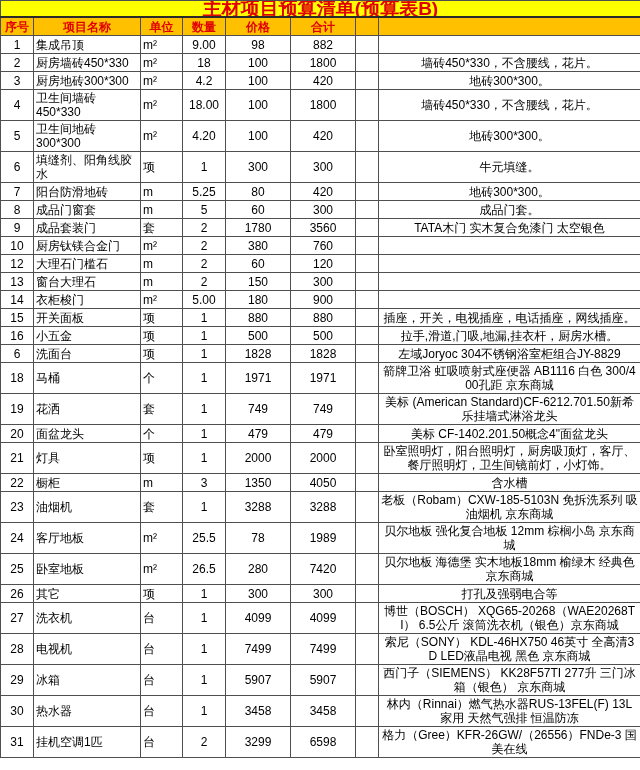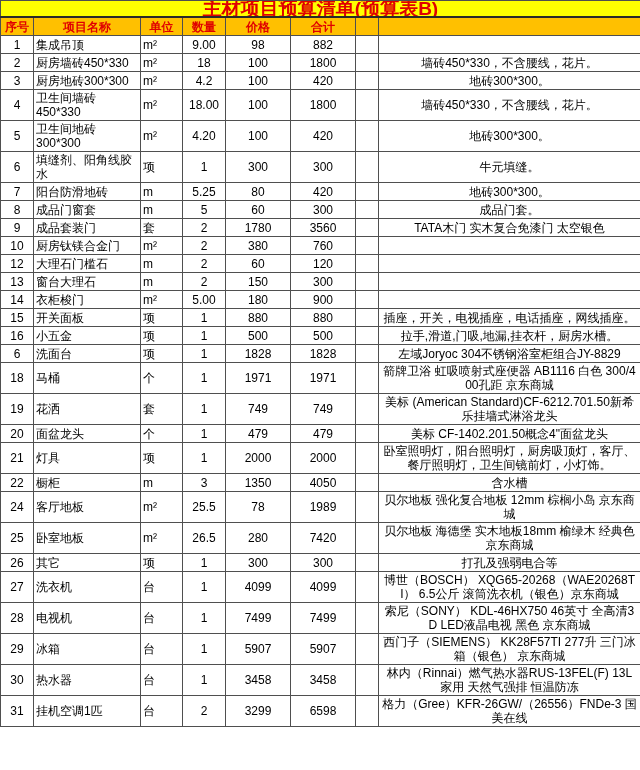--- a/index.html
+++ b/index.html
@@ -280,20 +280,30 @@
     <td class="c-no">22</td>
     <td class="c-name">橱柜</td>
     <td class="c-unit">m</td>
     <td class="c-qty">3</td>
     <td class="c-price">1350</td>
     <td class="c-total">4050</td>
     <td></td>
     <td class="c-note">含水槽</td>
   </tr>
       <tr class="data-row">
+    <td class="c-no">23</td>
+    <td class="c-name">油烟机</td>
+    <td class="c-unit">套</td>
+    <td class="c-qty">1</td>
+    <td class="c-price">3288</td>
+    <td class="c-total">3288</td>
+    <td></td>
+    <td class="c-note">老板（Robam）CXW-185-5103N 免拆洗系列 吸油烟机  京东商城</td>
+  </tr>
+      <tr class="data-row">
     <td class="c-no">24</td>
     <td class="c-name">客厅地板</td>
     <td class="c-unit">m²</td>
     <td class="c-qty">25.5</td>
     <td class="c-price">78</td>
     <td class="c-total">1989</td>
     <td></td>
     <td class="c-note">贝尔地板 强化复合地板 12mm 棕榈小岛 京东商城</td>
   </tr>
       <tr class="data-row">

